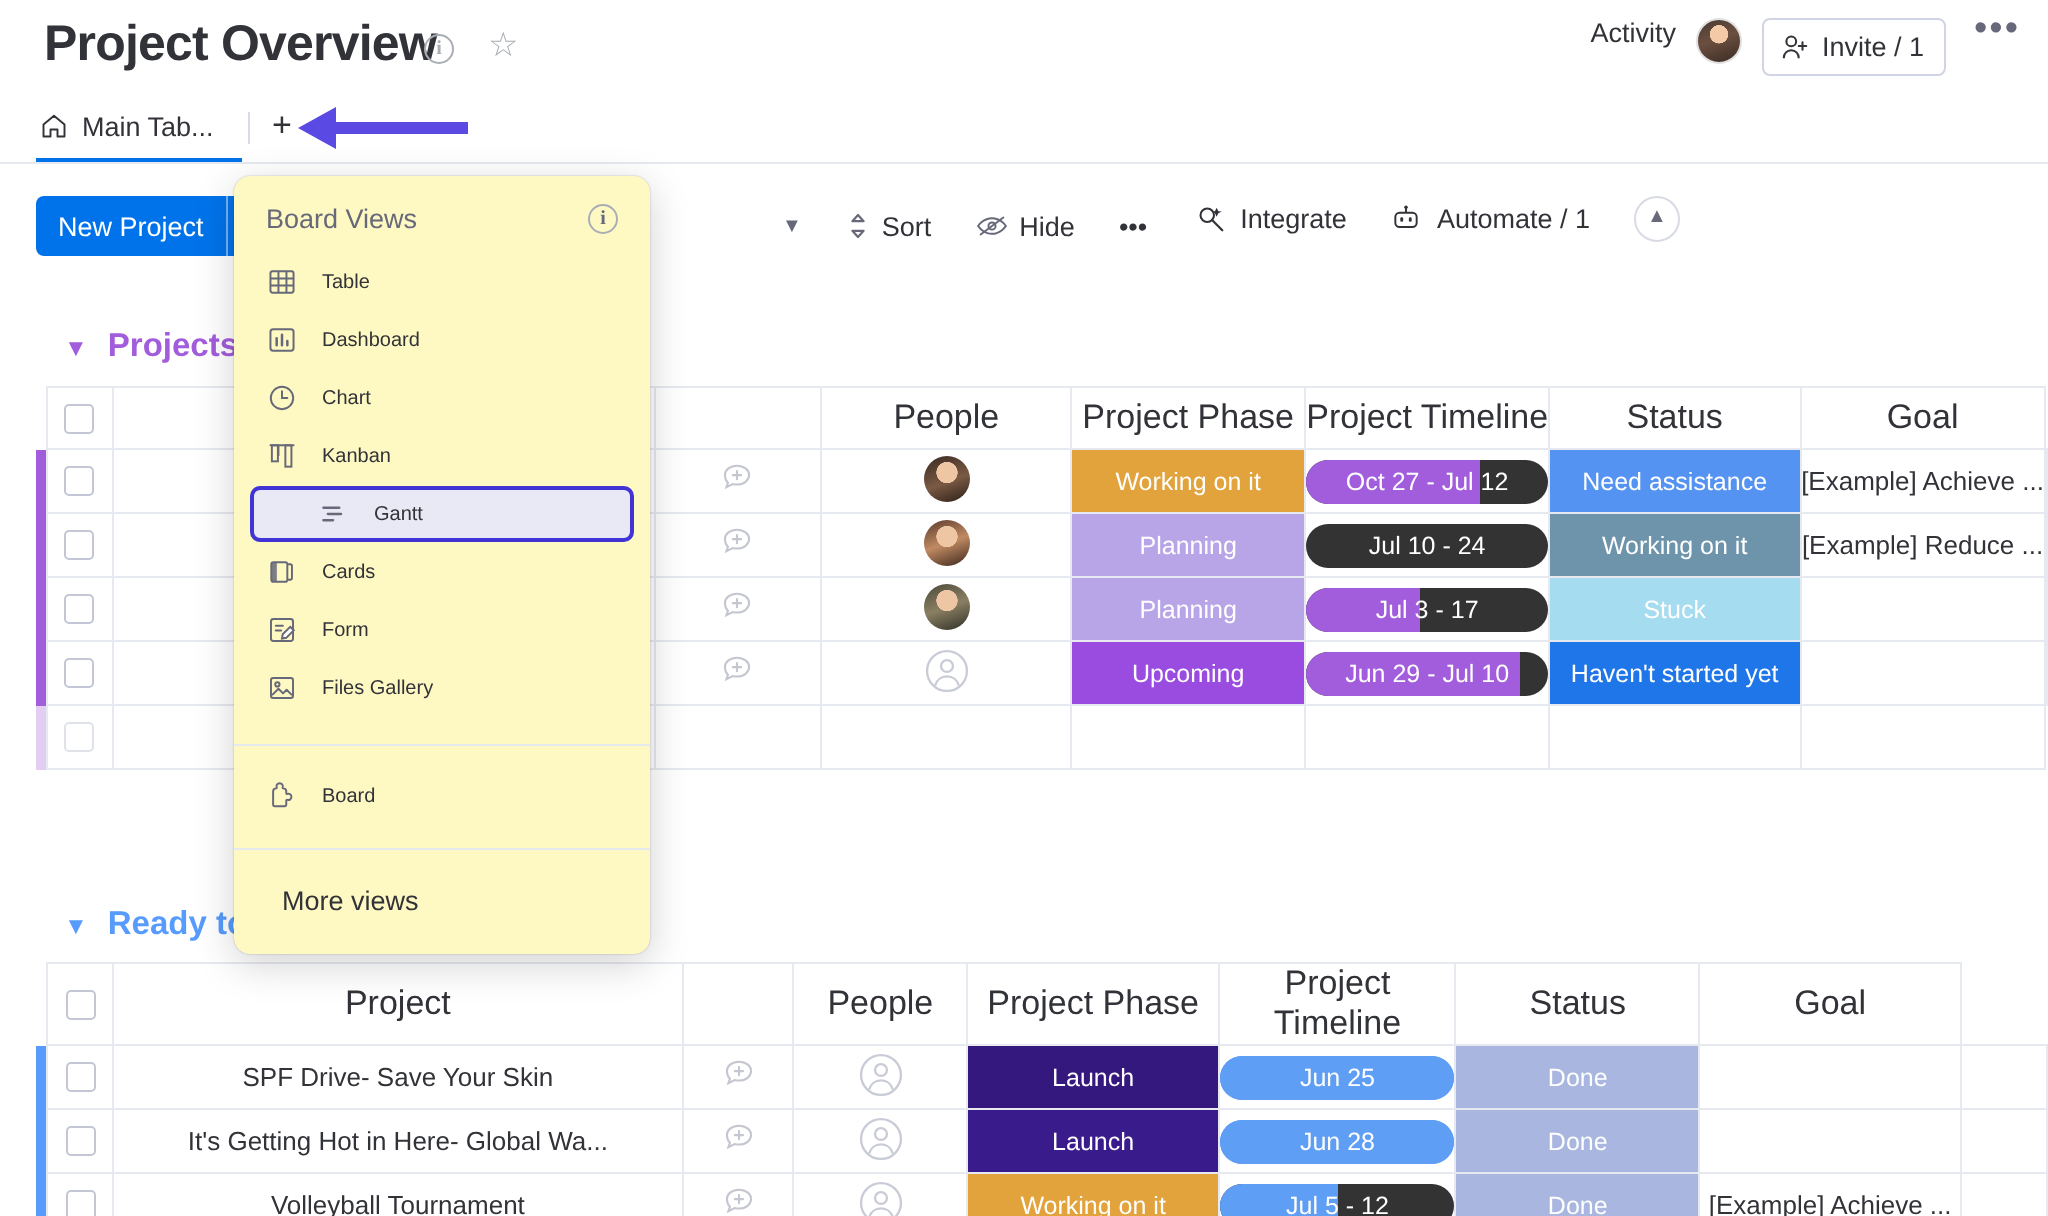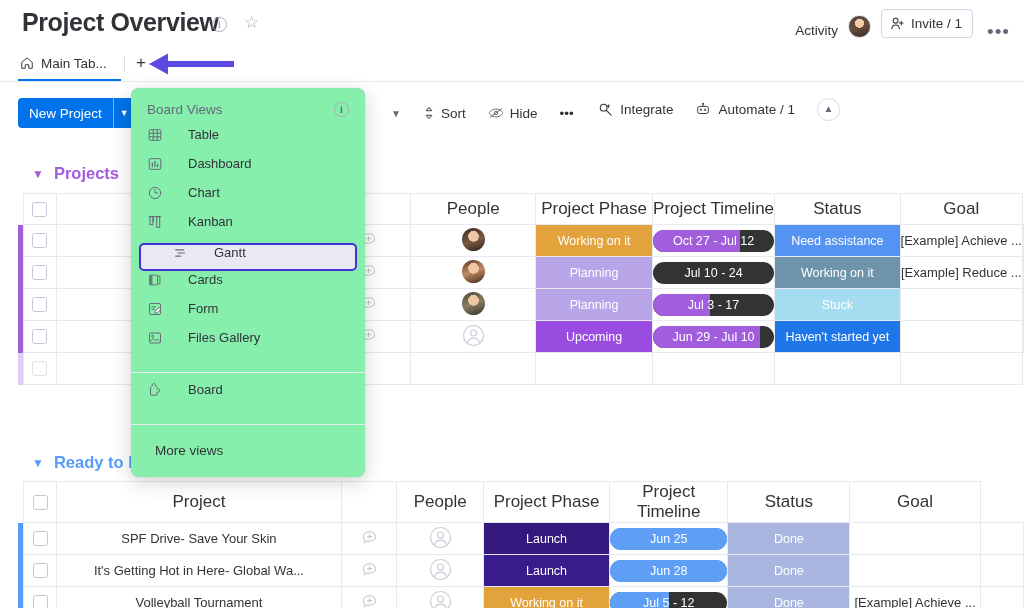--- a/index.html
+++ b/index.html
@@ -18,21 +18,21 @@
   .page-title {
     position:absolute; left:22px; top:8px;
     font-size:25px; font-weight:700; letter-spacing:-0.4px; color:#323338;
   }
   .title-icon { position:absolute; top:17px; color:#a9adb5; }
   .info-circle { width:15px; height:15px; border:1.4px solid #a9adb5; border-radius:50%;
      font-size:10px; line-height:13px; text-align:center; font-weight:600; font-family:"Liberation Serif",serif; }
   #ti-info { left:212px; }
   #ti-star { left:244px; font-size:17px; line-height:14px; top:16px; }
 
-  .hdr-right { position:absolute; right:10px; top:9px; display:flex; align-items:flex-end; gap:10px; }
+  .hdr-right { position:absolute; right:10px; top:9px; display:flex; align-items:flex-start; gap:10px; }
   .activity-txt { font-size:13.5px; color:#323338; }
   .avatar-hdr {
     width:23px; height:23px; border-radius:50%;
     background:radial-gradient(circle at 50% 34%, #f3c9a8 0 26%, rgba(0,0,0,0) 27%),
                linear-gradient(160deg,#4a3a33 0%,#6b4f40 45%,#3a2b24 100%);
     border:1px solid #e0e0e0;
   }
   .invite-btn {
     display:flex; align-items:center; gap:6px;
     border:1px solid #d0d4e4; border-radius:4px; padding:4px 10px 4px 8px;
@@ -94,30 +94,30 @@
   .pill { display:block; border-radius:15px; height:22px; line-height:22px; color:#fff; font-size:12.5px;
      position:relative; overflow:hidden; }
   .pillfill { position:absolute; left:0; top:0; bottom:0; }
   .pilltxt { position:relative; z-index:2; }
   .goalcell { text-align:left; padding-left:12px; color:#323338; font-size:13px; white-space:nowrap; overflow:hidden; }
   .addrow td { color:#676879; }
   .addrow .projcell { color:#676879; }
 
   
   .menu {
-    position:absolute; left:131px; top:88px; width:234px;
-    background:#86efac; border-radius:8px;
+    position:absolute; left:117px; top:88px; width:208px;
+    background:#fef9c3; border-radius:8px;
     box-shadow:0 5px 20px rgba(0,0,0,.18), 0 0 1px rgba(0,0,0,.25);
     padding:0; z-index:50; overflow:hidden;
   }
   .menu-hd { display:flex; align-items:center; justify-content:space-between;
      padding:14px 16px 8px 16px; font-size:13.5px; color:#676879; }
   .menu-list { padding:2px 8px 8px 8px; }
-  .mi { display:flex; gap:25px; height:28px; padding:0 8px; border-radius:4px;
-     font-size:13px; color:#323338; margin-bottom:1px; }
+  .mi { display:flex; align-items:center; gap:12px; height:28px; padding:0 8px; border-radius:4px;
+     font-size:10px; color:#323338; margin-bottom:1px; }
   .mi .mi-ico { width:16px; height:16px; display:flex; align-items:center; justify-content:center; color:#676879; }
   .mi.sel { background:#e9e9f5; border:2px solid #4034d6; border-radius:5px; height:28px;padding-left:32px; }
   .menu-div { height:1px; background:#e6e9ef; margin:5px 0; }
   .mi-apps { height:32px; }
   .mi-more { height:30px; padding-left:16px; font-size:13.5px; color:#323338; display:flex; align-items:center; }
 
   
   .arrow { position:absolute; left:146px; top:50px; z-index:60; }
 </style>
 </head>

